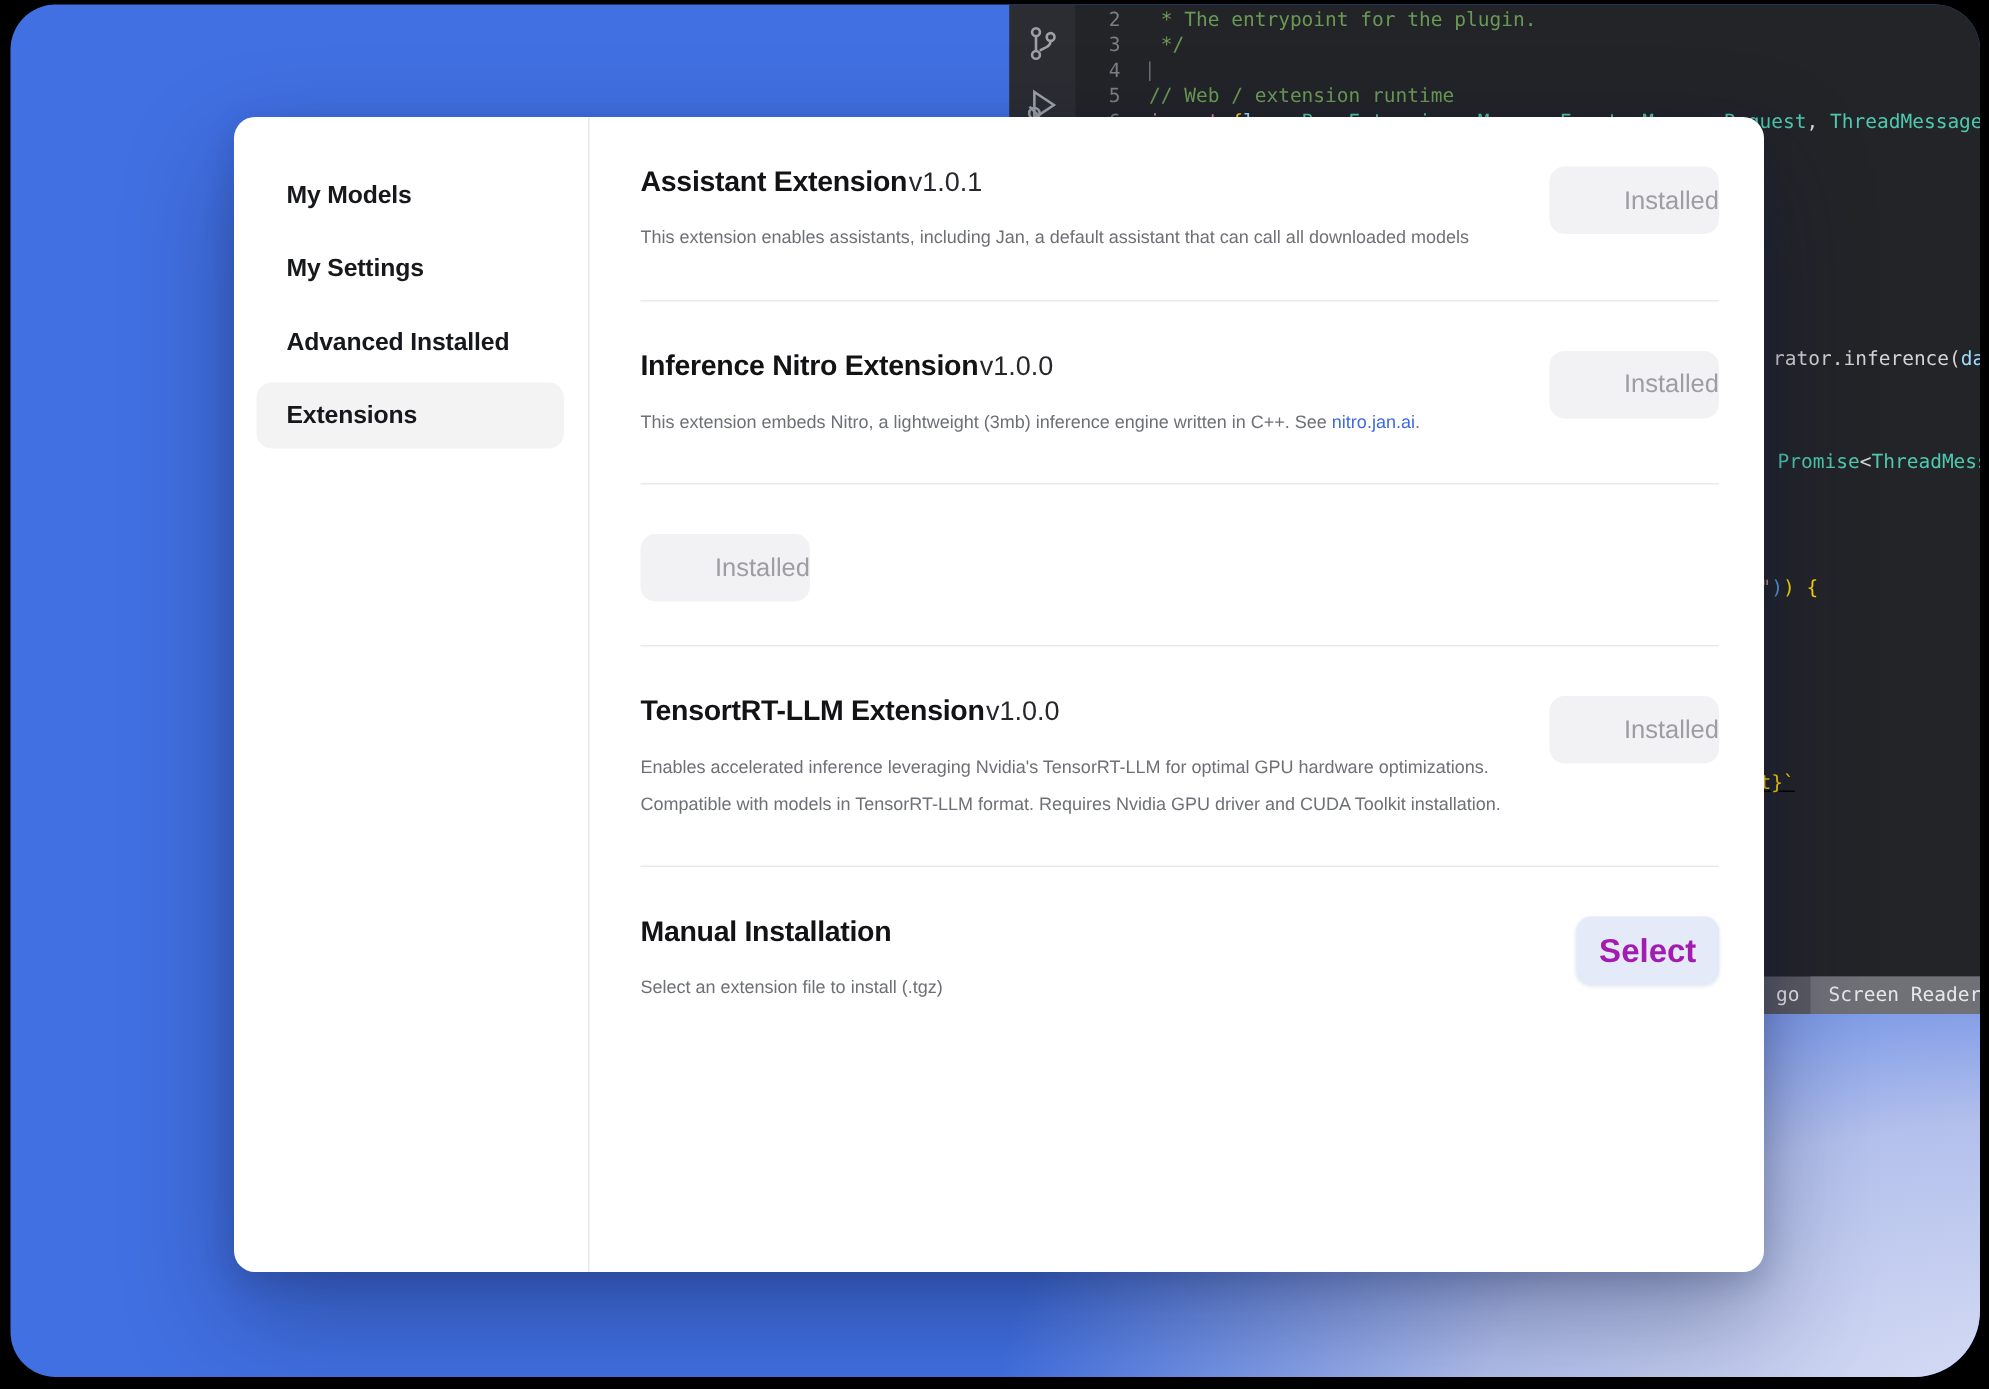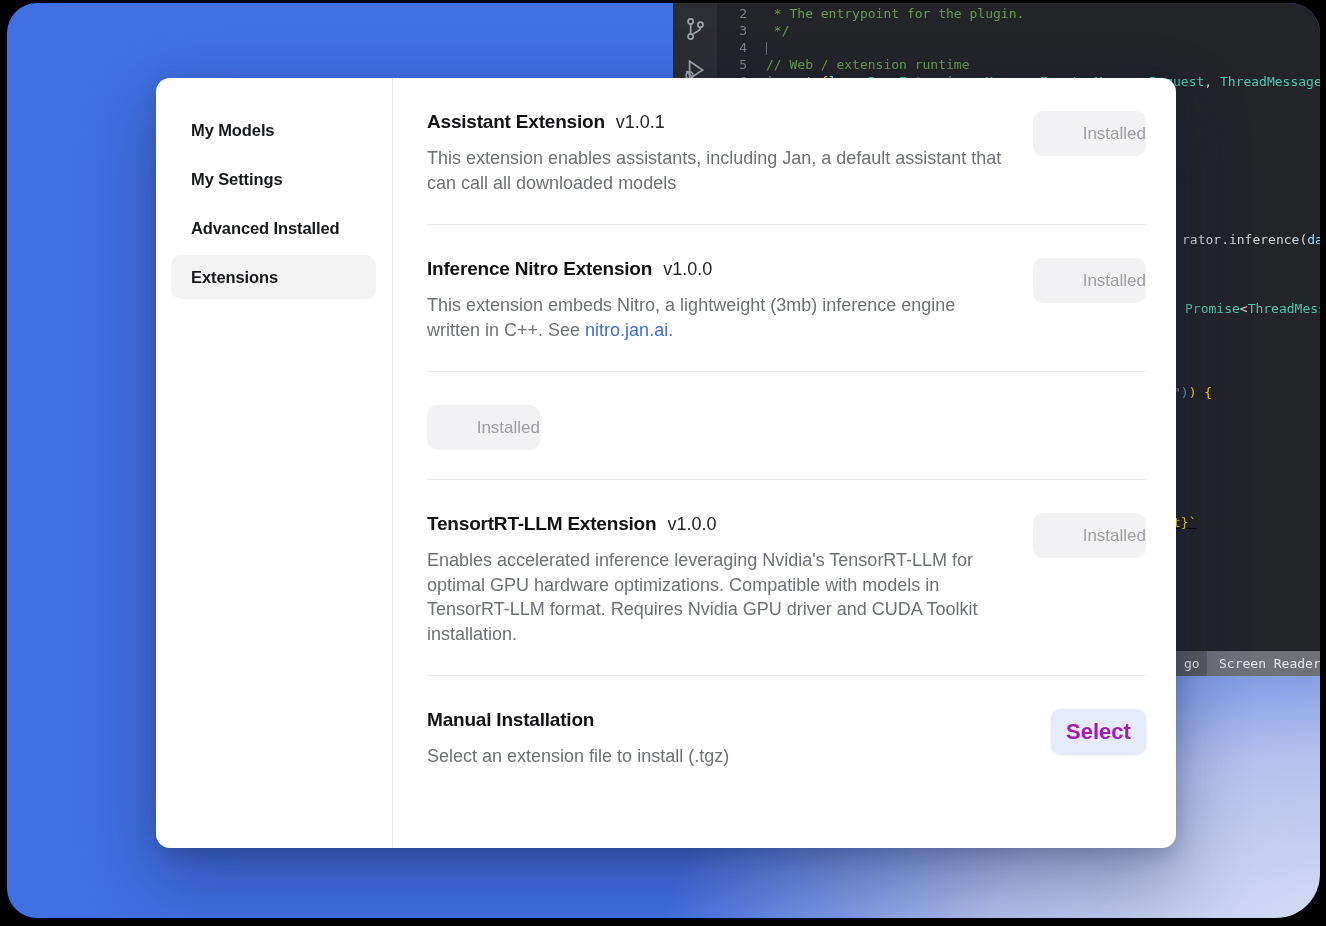--- a/index.html
+++ b/index.html
@@ -64,24 +64,24 @@
                font-weight:700; color:#17181b; letter-spacing:-0.1px; cursor:pointer; }
   .side-item.active { background:#f3f3f4; }
 
   .v-divider { width:1px; background:#e8e8ea; flex:0 0 1px; }
 
   .content { flex:1; padding:0 30px 0 34px; }
   .ext-row { display:flex; justify-content:space-between; align-items:flex-start;
              padding:33px 0 29px; border-bottom:1px solid #eaeaec; }
   .ext-row.last { border-bottom:none; }
   .ext-info { max-width:585px; }
-  .ext-title-row { display:flex; align-items:baseline; gap:11px; }
+  .ext-title-row { display:flex; align-items:baseline; gap:1px; }
   .ext-name { font-size:19px; font-weight:700; color:#131316; letter-spacing:-0.2px; }
   .ext-version { font-size:18px; color:#26262b; }
-  .ext-desc { margin-top:13px; font-size:18px; line-height:24.5px; color:#6e7077; }
+  .ext-desc { margin-top:13px; font-size:12px; line-height:24.5px; color:#6e7077; }
   .ext-link { color:#3E6ADB; cursor:pointer; }
 
   .btn { border:none; border-radius:10px; height:45px; cursor:pointer;
          font-family:"Liberation Sans", sans-serif; flex:0 0 auto; }
   .btn-installed { width:113px; background:#f2f2f4; color:#9d9da4;
                    font-size:17px; font-weight:500;text-align:right; }
   .btn-select { width:95px; background:#e4eaf7; color:#a21caf;
                 font-size:22px; font-weight:700;
                 box-shadow:0 1px 3px rgba(40,60,140,.15); }
 </style>

